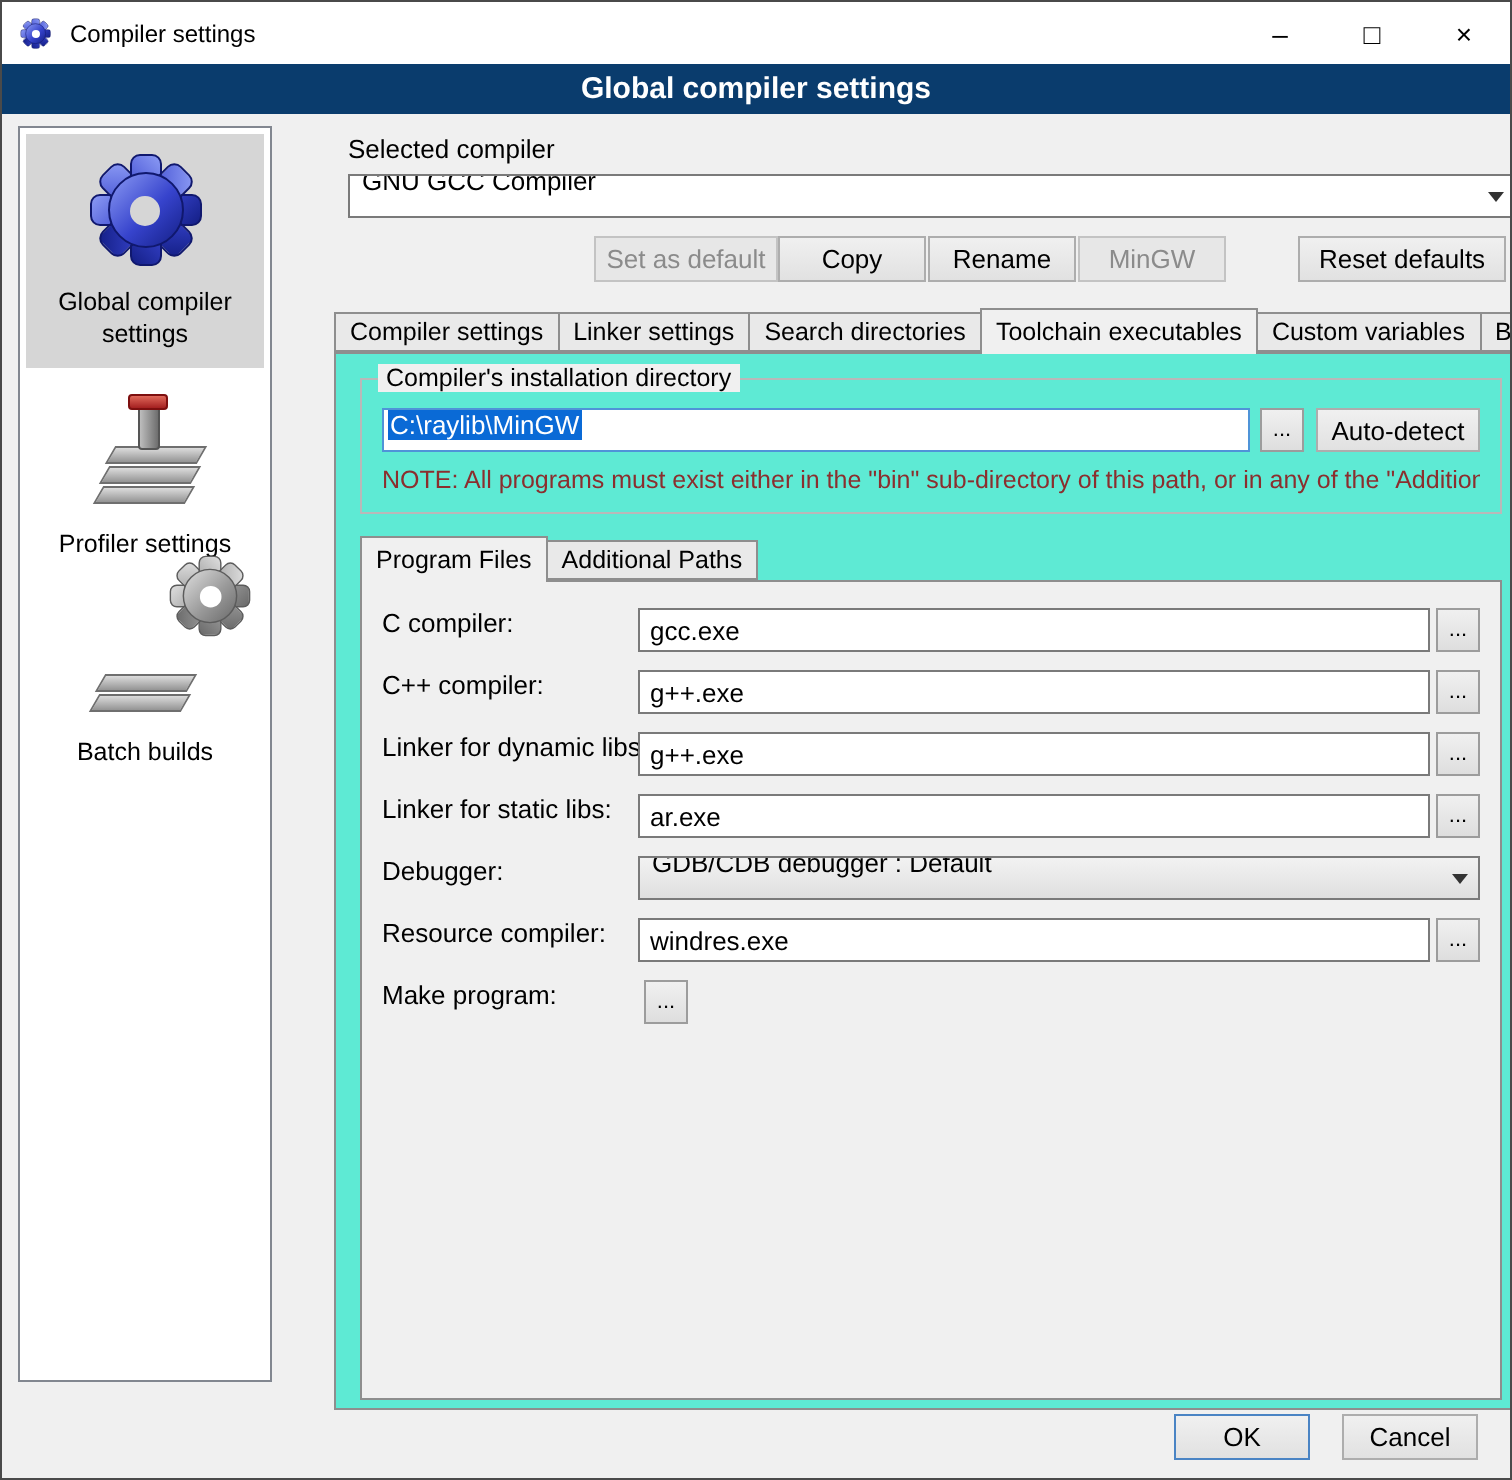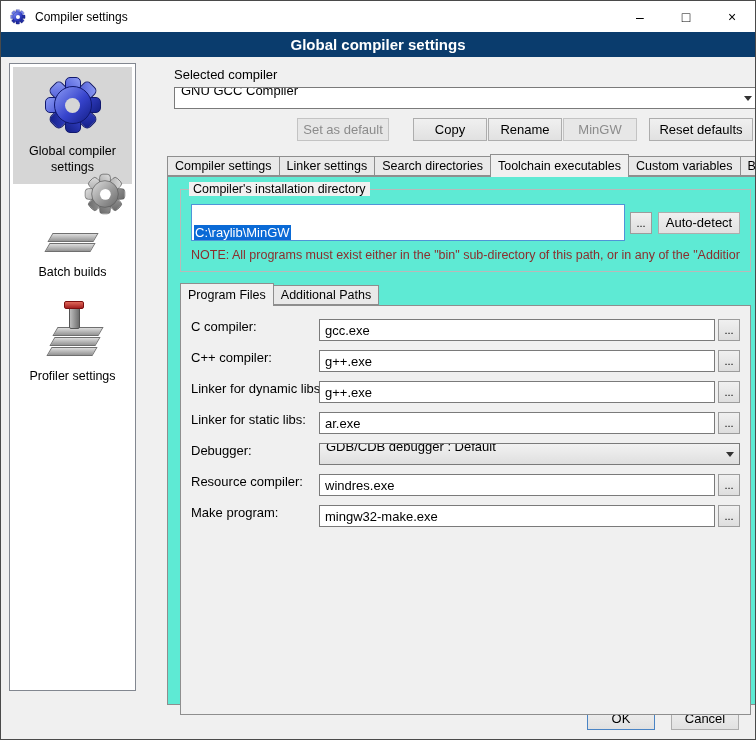--- a/index.html
+++ b/index.html
@@ -54,39 +54,39 @@
   .combo.gray{background:linear-gradient(#f2f2f2,#dfdfdf)}
   .combo .arrowzone{position:absolute;right:0;top:0;bottom:0;width:18px;display:flex;align-items:center;justify-content:center}
   .tri{width:0;height:0;border-left:4px solid transparent;border-right:4px solid transparent;border-top:5px solid #333}
   .combo-main{margin:5px 12px 0;width:584px}
 
   
   .btn{height:23px;padding:0 10px;background:linear-gradient(#f0f0f0,#e1e1e1);border:1px solid #adadad;font-size:13px;font-family:inherit;display:inline-flex;align-items:center;justify-content:center;cursor:pointer;white-space:nowrap}
   .btn.disabled{color:#8b8b8b;background:#e7e7e7;border-color:#c3c3c3;cursor:default}
   .btn-row{display:flex;margin:9px 12px 0;align-items:center}
   .btn-setdefault{margin-left:123px;width:92px}
-  .btn-copy{margin-left:24px;width:74px}
+  .btn-copy{width:74px}
   .btn-rename{width:74px;margin-left:1px}
   .btn-delete{width:74px;margin-left:1px}
   .btn-reset{margin-left:auto;width:104px}
 
   
   .tabstrip{display:flex;align-items:flex-end;margin:12px 3px 0 5px;height:23px;position:relative;z-index:4}
   .tab{height:20px;display:flex;align-items:center;padding:0 7px;font-size:12.5px;background:#e9e9e9;border:1px solid #8e8e8e;white-space:nowrap;cursor:pointer;position:relative}
   .tab + .tab{margin-left:-1px}
   .tab.selected{height:23px;background:#f0f0f0;border-bottom:none;margin-bottom:-1px;z-index:6;padding-bottom:1px}
 
   
   .panel{position:relative;margin-left:5px;width:597px;height:529px;border:1px solid #8e8e8e;background:#5eead4;z-index:1}
 
   
   .groupbox{position:relative;margin:12px 12px 0;border:1px solid #b9b9b9;padding:13px 8px 8px}
   .gb-title{position:absolute;top:-8px;left:8px;background:#f0f0f0;padding:0 4px;font-size:12.5px}
   .dir-row{display:flex;align-items:center;margin:1px 2px 0}
-  .dir-input{flex:1;height:37px;border:1px solid #4f94d8;background:#fff;display:flex;align-items:flex-end;padding:0 2px;font-size:13px;cursor:text;overflow:hidden}
+  .dir-input{flex:1;height:22px;border:1px solid #4f94d8;background:#fff;display:flex;align-items:flex-start;padding:0 2px;font-size:13px;cursor:text;overflow:hidden}
   .dir-input .sel{background:var(--selection-bg,#0a6ad6);color:#fff;padding:0 1px;white-space:pre}
   .mini-btn{width:22px;height:22px;padding:0;background:linear-gradient(#f0f0f0,#dedede);border:1px solid #9c9c9c;font-size:11px;font-family:inherit;display:inline-flex;align-items:center;justify-content:center;cursor:pointer;flex:none}
   .dir-row .mini-btn{margin-left:5px}
   .autodetect{width:82px;height:22px;margin-left:6px;flex:none}
   .note{margin:7px 2px 1px;color:var(--note-color,#8b2e2e);font-size:12.5px;white-space:nowrap;overflow:hidden}
 
   
   .subtabs{margin:10px 0 0 12px}
   .subpanel{position:relative;margin:0 12px;border:1px solid #8e8e8e;background:#f0f0f0;height:410px;padding-top:13px;z-index:1}
   .frow{display:flex;margin:0 10px 9px;height:22px}
@@ -130,37 +130,37 @@
       <span class="gear gear-blue">
           <i></i>
           <i class="r45"></i>
           <i class="r90"></i>
           <i class="r135"></i>
           <span class="hub"></span>
         </span>
       <span class="side-label">Global compiler settings</span>
     </div>
     <div class="side-item">
-      <span class="batch">
-        <i class="sheet s1"></i>
-          <i class="sheet s2"></i>
-        <span class="gearwrap"><span class="gear gear-gray"><i></i><i class="r45"></i><i class="r90"></i><i class="r135"></i><span class="hub"></span></span></span>
-      </span>
-      <span class="side-label">Batch builds</span>
-    </div>
-    <div class="side-item">
       <span class="prof">
         <i class="sheet s1"></i>
           <i class="sheet s2"></i>
           <i class="sheet s3"></i>
           <i class="tool"></i>
           <i class="toolhead"></i>
       </span>
       <span class="side-label">Profiler settings</span>
     </div>
+    <div class="side-item">
+      <span class="batch">
+        <i class="sheet s1"></i>
+          <i class="sheet s2"></i>
+        <span class="gearwrap"><span class="gear gear-gray"><i></i><i class="r45"></i><i class="r90"></i><i class="r135"></i><span class="hub"></span></span></span>
+      </span>
+      <span class="side-label">Batch builds</span>
+    </div>
   </div>
 
   <div class="main">
     <div class="sel-label">Selected compiler</div>
 
     <div class="combo combo-main">
       <span>GNU GCC Compiler</span>
       <span class="arrowzone">
           <span class="tri"></span>
         </span>
@@ -240,21 +240,20 @@
         </div>
 
         <div class="frow">
           <span class="flabel">Resource compiler:</span>
           <input class="text" type="text" value="windres.exe" style="">
           <button class="mini-btn">...</button>
         </div>
 
         <div class="frow">
           <span class="flabel">Make program:</span>
-          <input class="text" type="text" value="mingw32-make.exe" style="">
           <button class="mini-btn">...</button>
         </div>
 
       </div>
     </div>
   </div>
 
   <div class="footer">
     <button class="btn btn-ok">OK</button>
     <button class="btn">Cancel</button>

